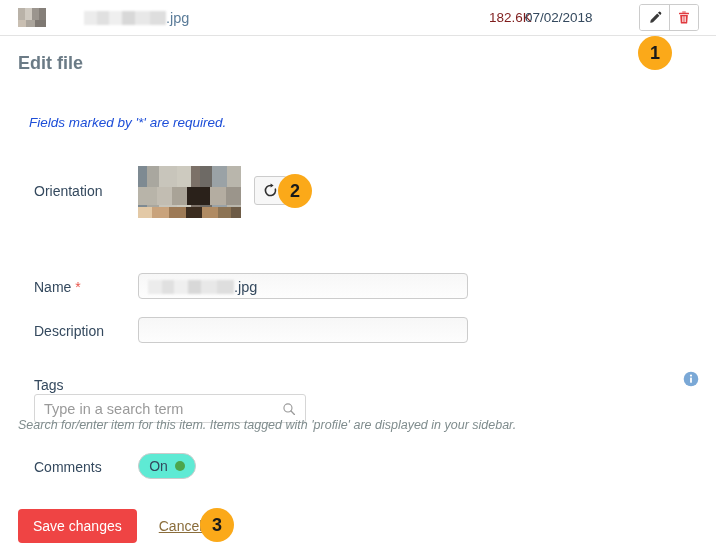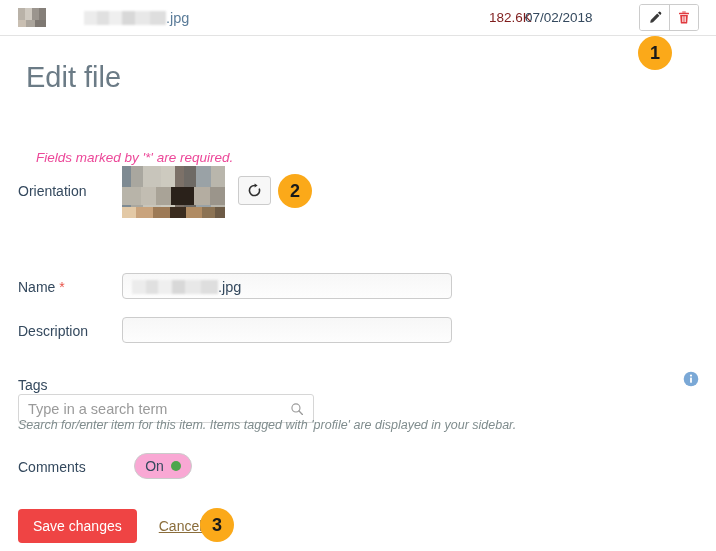--- a/index.html
+++ b/index.html
@@ -95,38 +95,37 @@
     cursor: pointer;
     padding: 0;
   }
   .icon-btn + .icon-btn { border-left: 1px solid #cccccc; }
 
   
   .page-title {
     position: absolute;
     left: 18px;
     top: 53px;
-    font-size: 29px;
-    font-weight: normal;
+    font-size: 18px;
+    font-weight: bold;
     color: #6b7b86;
-    margin: 8px;
+    margin: 0;
   }
   .required-note {
     position: absolute;
-    left: 36px;
+    left: 29px;
     top: 115px;
     font-size: 13.5px;
     font-style: italic;
-    color: #ec4899;
-    margin-top: 35px;
+    color: #1d4ed8;
   }
 
   .form-row {
     position: absolute;
-    left: 18px;
+    left: 34px;
     display: flex;
     align-items: flex-start;
   }
   .form-label {
     width: 104px;
     font-size: 14px;
     color: #34495e;
     padding-top: 5px;
     line-height: 1.3;
   }
@@ -171,41 +170,41 @@
     align-items: center;
     justify-content: center;
     cursor: pointer;
     padding: 0;
   }
 
   
   #row-name { top: 261px; margin-top: 12px; }
   #row-description { top: 317px; }
   #row-tags { top: 371px; flex-direction: column; }
-  #row-comments { top: 453px; gap: 12px; }
+  #row-comments { top: 453px; }
 
   .text-input {
     width: 330px;
     height: 26px;
     border: 1px solid #cccccc;
     border-radius: 4px;
     background: linear-gradient(#f7f7f7, #fdfdfd);
     box-sizing: border-box;
     padding: 0 9px;
     font-family: "Liberation Sans", sans-serif;
     font-size: 14.5px;
     color: #34495e;
     display: flex;
     align-items: center;
   }
   .name-value { display: flex; align-items: baseline; }
   .name-value .redacted { width: 86px; top: 2px; }
 
   .tag-input {
-    width: 296px;
+    width: 272px;
     height: 29px;
     border: 1px solid #d6d6d6;
     border-radius: 3px;
     background: #ffffff;
     box-sizing: border-box;
     padding: 0 9px;
     display: flex;
     align-items: center;
     justify-content: space-between;
     font-size: 14.5px;
@@ -225,21 +224,21 @@
     position: absolute;
     left: 683px;
     top: 371px;
     width: 16px;
     height: 16px;
   }
 
   .toggle {
     width: 58px;
     height: 26px;
-    background: #f9a8d4;
+    background: #5eead4;
     border: 1px solid #cbcbcb;
     border-radius: 13px;
     display: flex;
     align-items: center;
     justify-content: center;
     gap: 7px;
     font-size: 14px;
     color: #34495e;
     cursor: pointer;
     box-sizing: border-box;

